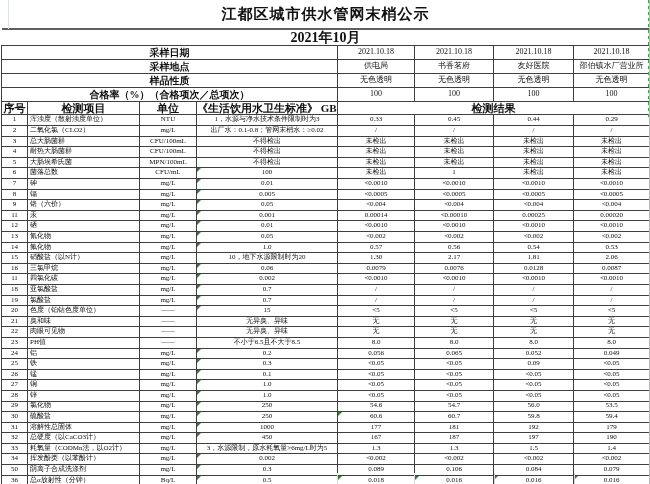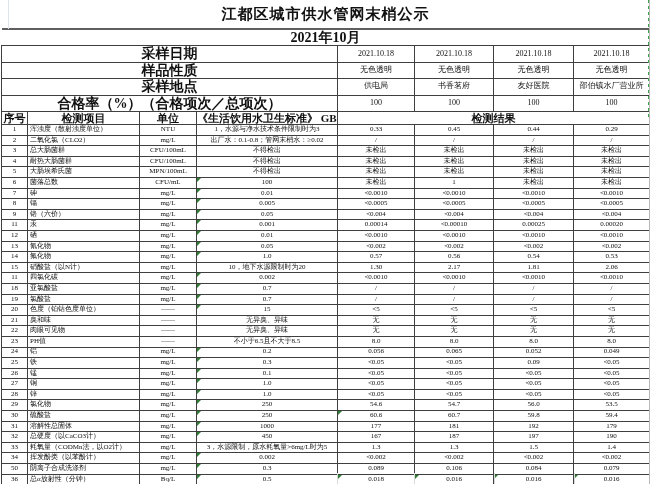--- a/index.html
+++ b/index.html
@@ -23,21 +23,21 @@
   }
   tr.title-row td{
     border:none;border-bottom:2px solid #5f5f5f;
     font-size:15px;font-weight:bold;height:28px;letter-spacing:1px;
   }
   tr.subtitle-row td{
     border:none;border-bottom:1px solid #3f3f3f;
     font-size:14px;font-weight:bold;height:12px;
   }
   tr.info-row td{height:13px;font-size:8px;}
-  tr.info-row td.info-label{font-weight:bold;font-size:14px;}
+  tr.info-row td.info-label{font-weight:bold;font-size:10px;}
   tr.head-row td{height:12px;font-size:11px;font-weight:bold;margin-left:42px;}
   td.c-item{text-align:left;padding-left:2px;}
   td.flag::before{
     content:"";position:absolute;left:0;top:0;
     border-left:4px solid var(--flag-green,#2e7d32);
     border-bottom:4px solid transparent;
   }
   
   .faint-v{position:absolute;width:1px;background:#dfe3ec;}
   .ghost-v{position:absolute;width:1px;background:#d9d9d9;}
@@ -71,32 +71,32 @@
     </tbody>
     <tbody id="info-rows">
         <tr class="info-row">
           <td class="info-label" colspan="4">采样日期</td>
           <td>2021.10.18</td>
           <td>2021.10.18</td>
           <td>2021.10.18</td>
           <td>2021.10.18</td>
         </tr>
         <tr class="info-row">
+          <td class="info-label" colspan="4">采样地点</td>
+          <td>供电局</td>
+          <td>书香茗府</td>
+          <td>友好医院</td>
+          <td>邵伯镇水厂营业所</td>
+        </tr>
+        <tr class="info-row">
           <td class="info-label" colspan="4">样品性质</td>
           <td>无色透明</td>
           <td>无色透明</td>
           <td>无色透明</td>
           <td>无色透明</td>
-        </tr>
-        <tr class="info-row">
-          <td class="info-label" colspan="4">采样地点</td>
-          <td>供电局</td>
-          <td>书香茗府</td>
-          <td>友好医院</td>
-          <td>邵伯镇水厂营业所</td>
         </tr>
         <tr class="info-row">
           <td class="info-label" colspan="4">合格率（%）（合格项次／总项次）</td>
           <td>100</td>
           <td>100</td>
           <td>100</td>
           <td>100</td>
         </tr>
       </tbody>
     <tbody>
@@ -241,20 +241,30 @@
         </tr>
         <tr>
           <td class="c-no">15</td>
           <td class="c-item">硝酸盐（以N计）</td>
           <td class="c-unit">mg/L</td>
           <td class="c-std">10，地下水源限制时为20</td>
           <td class="c-res">1.30</td>
           <td class="c-res">2.17</td>
           <td class="c-res">1.81</td>
           <td class="c-res">2.06</td>
+        </tr>
+        <tr>
+          <td class="c-no">16</td>
+          <td class="c-item">三氯甲烷</td>
+          <td class="c-unit">mg/L</td>
+          <td class="c-std flag">0.06</td>
+          <td class="c-res">0.0079</td>
+          <td class="c-res">0.0076</td>
+          <td class="c-res">0.0128</td>
+          <td class="c-res">0.0087</td>
         </tr>
         <tr>
           <td class="c-no">11</td>
           <td class="c-item">四氯化碳</td>
           <td class="c-unit">mg/L</td>
           <td class="c-std flag">0.002</td>
           <td class="c-res">&lt;0.0010</td>
           <td class="c-res">&lt;0.0010</td>
           <td class="c-res">&lt;0.0010</td>
           <td class="c-res">&lt;0.0010</td>

